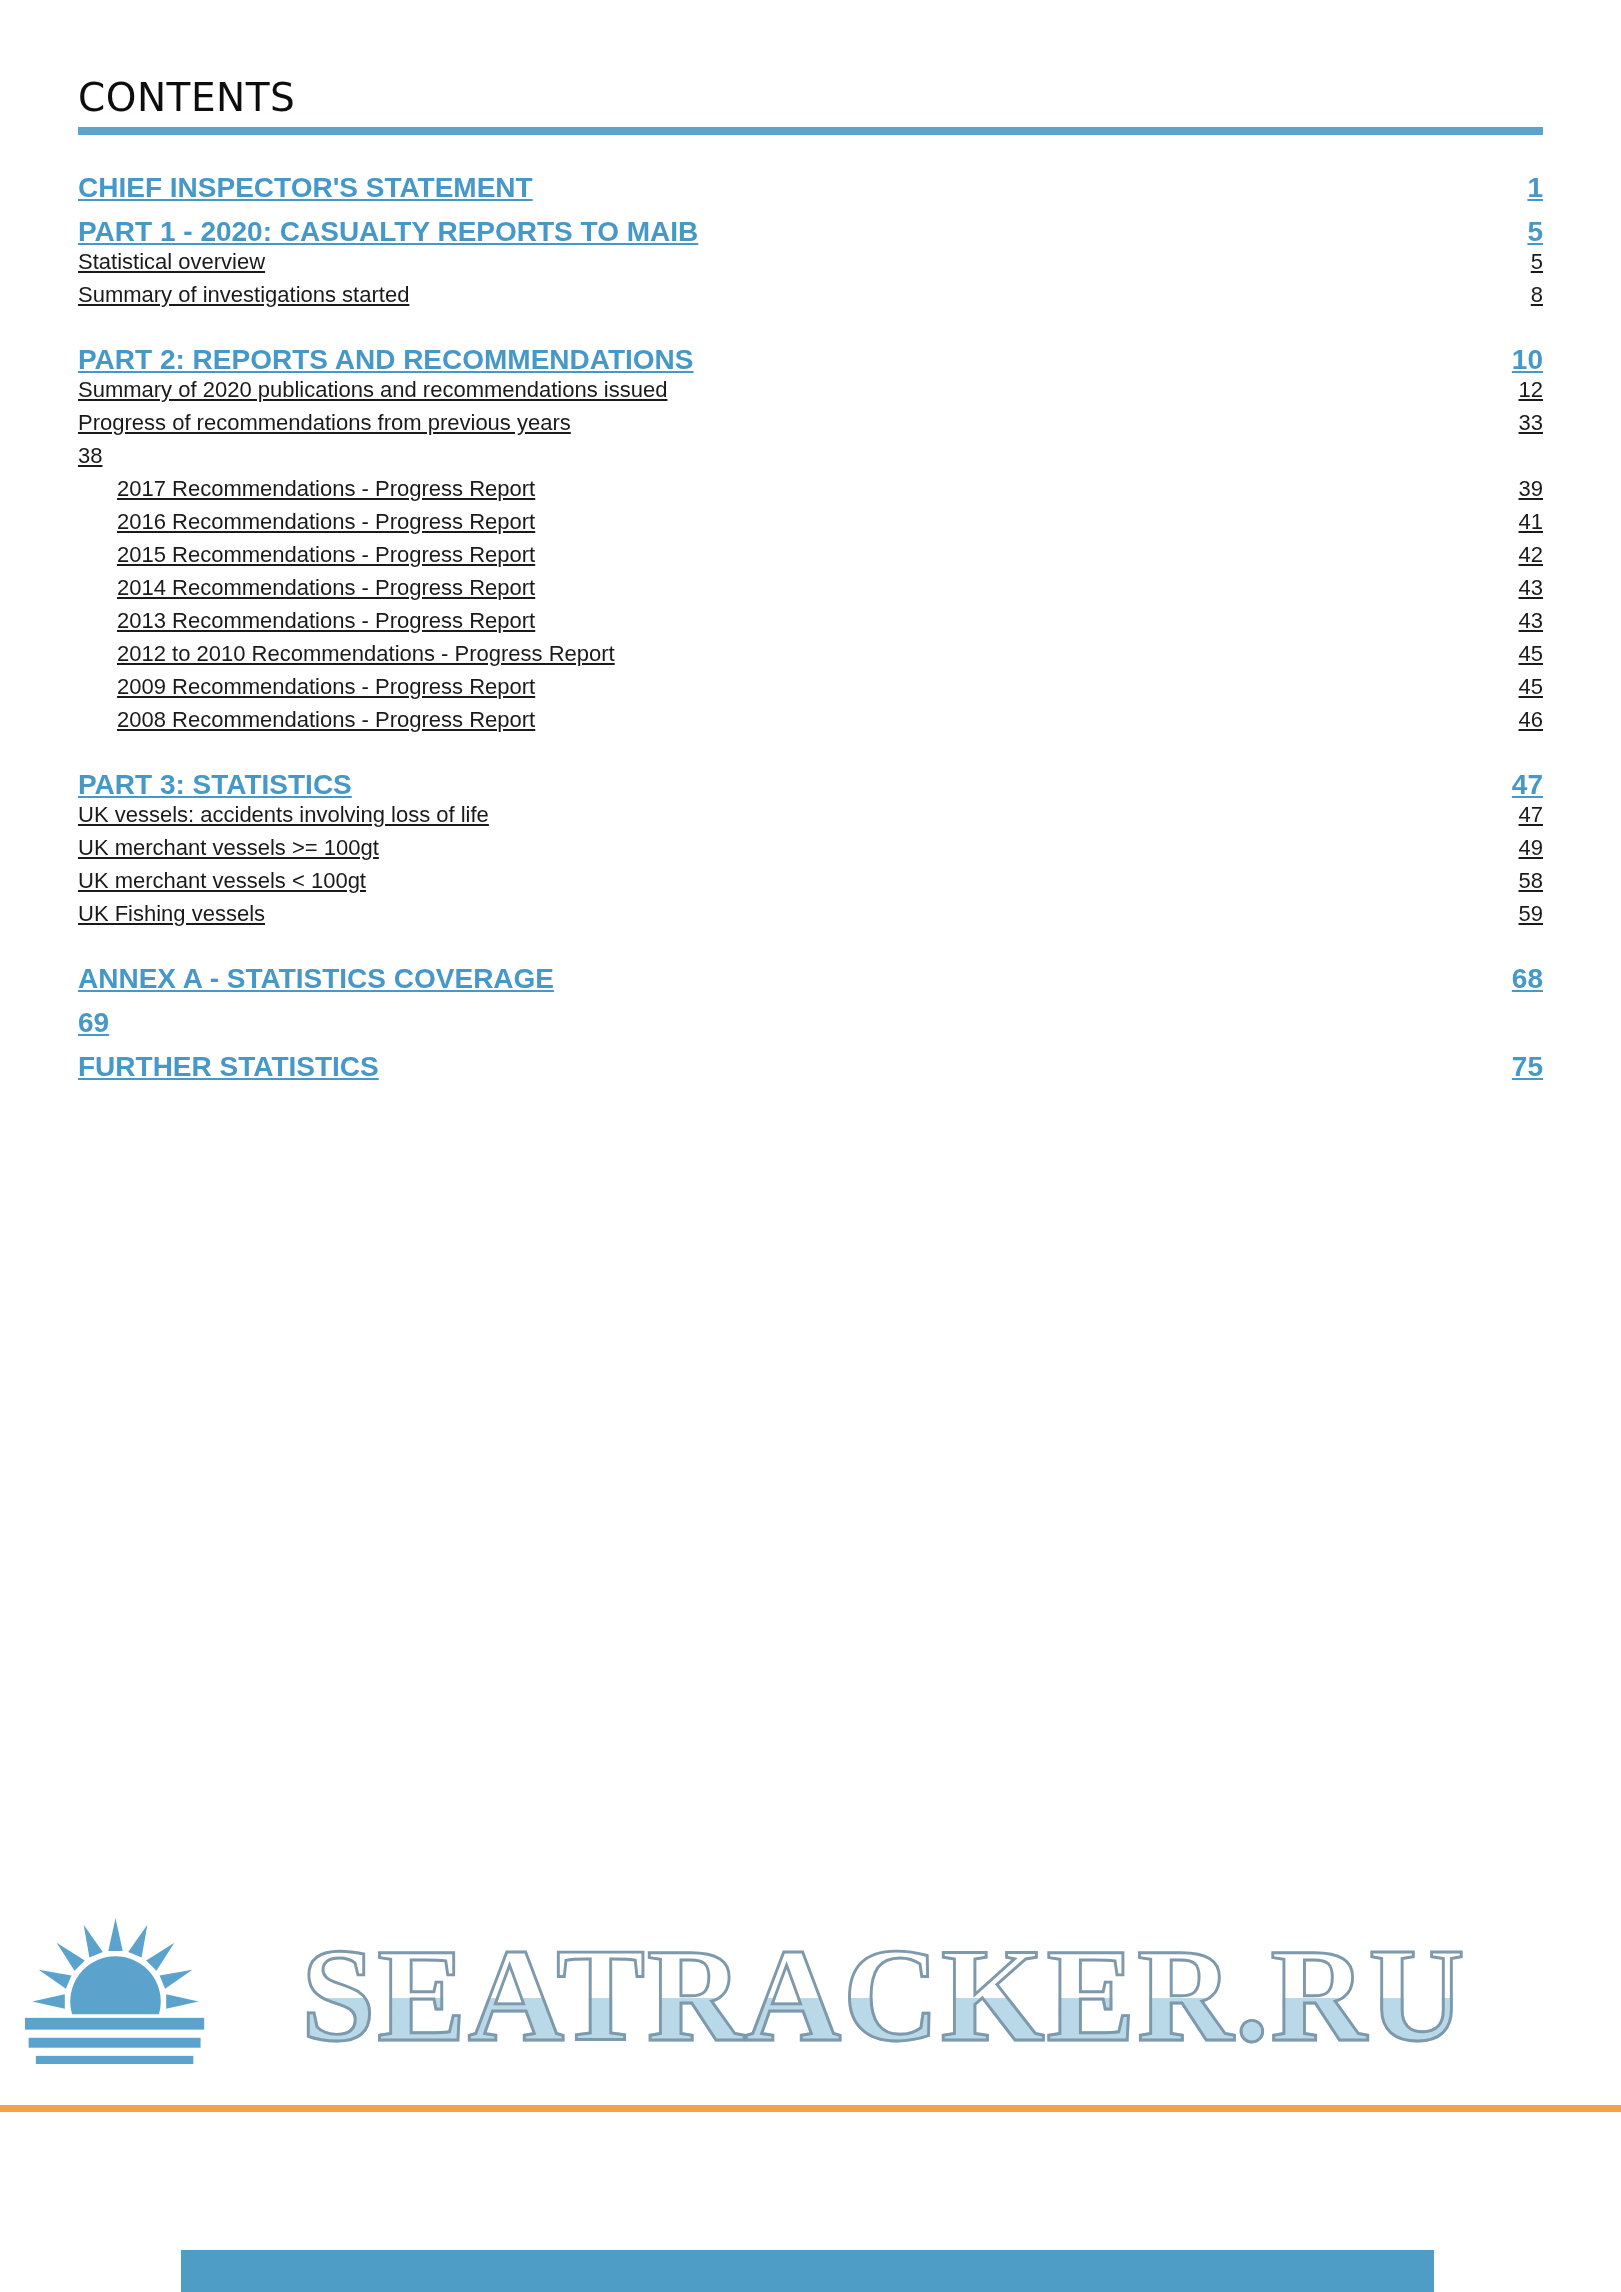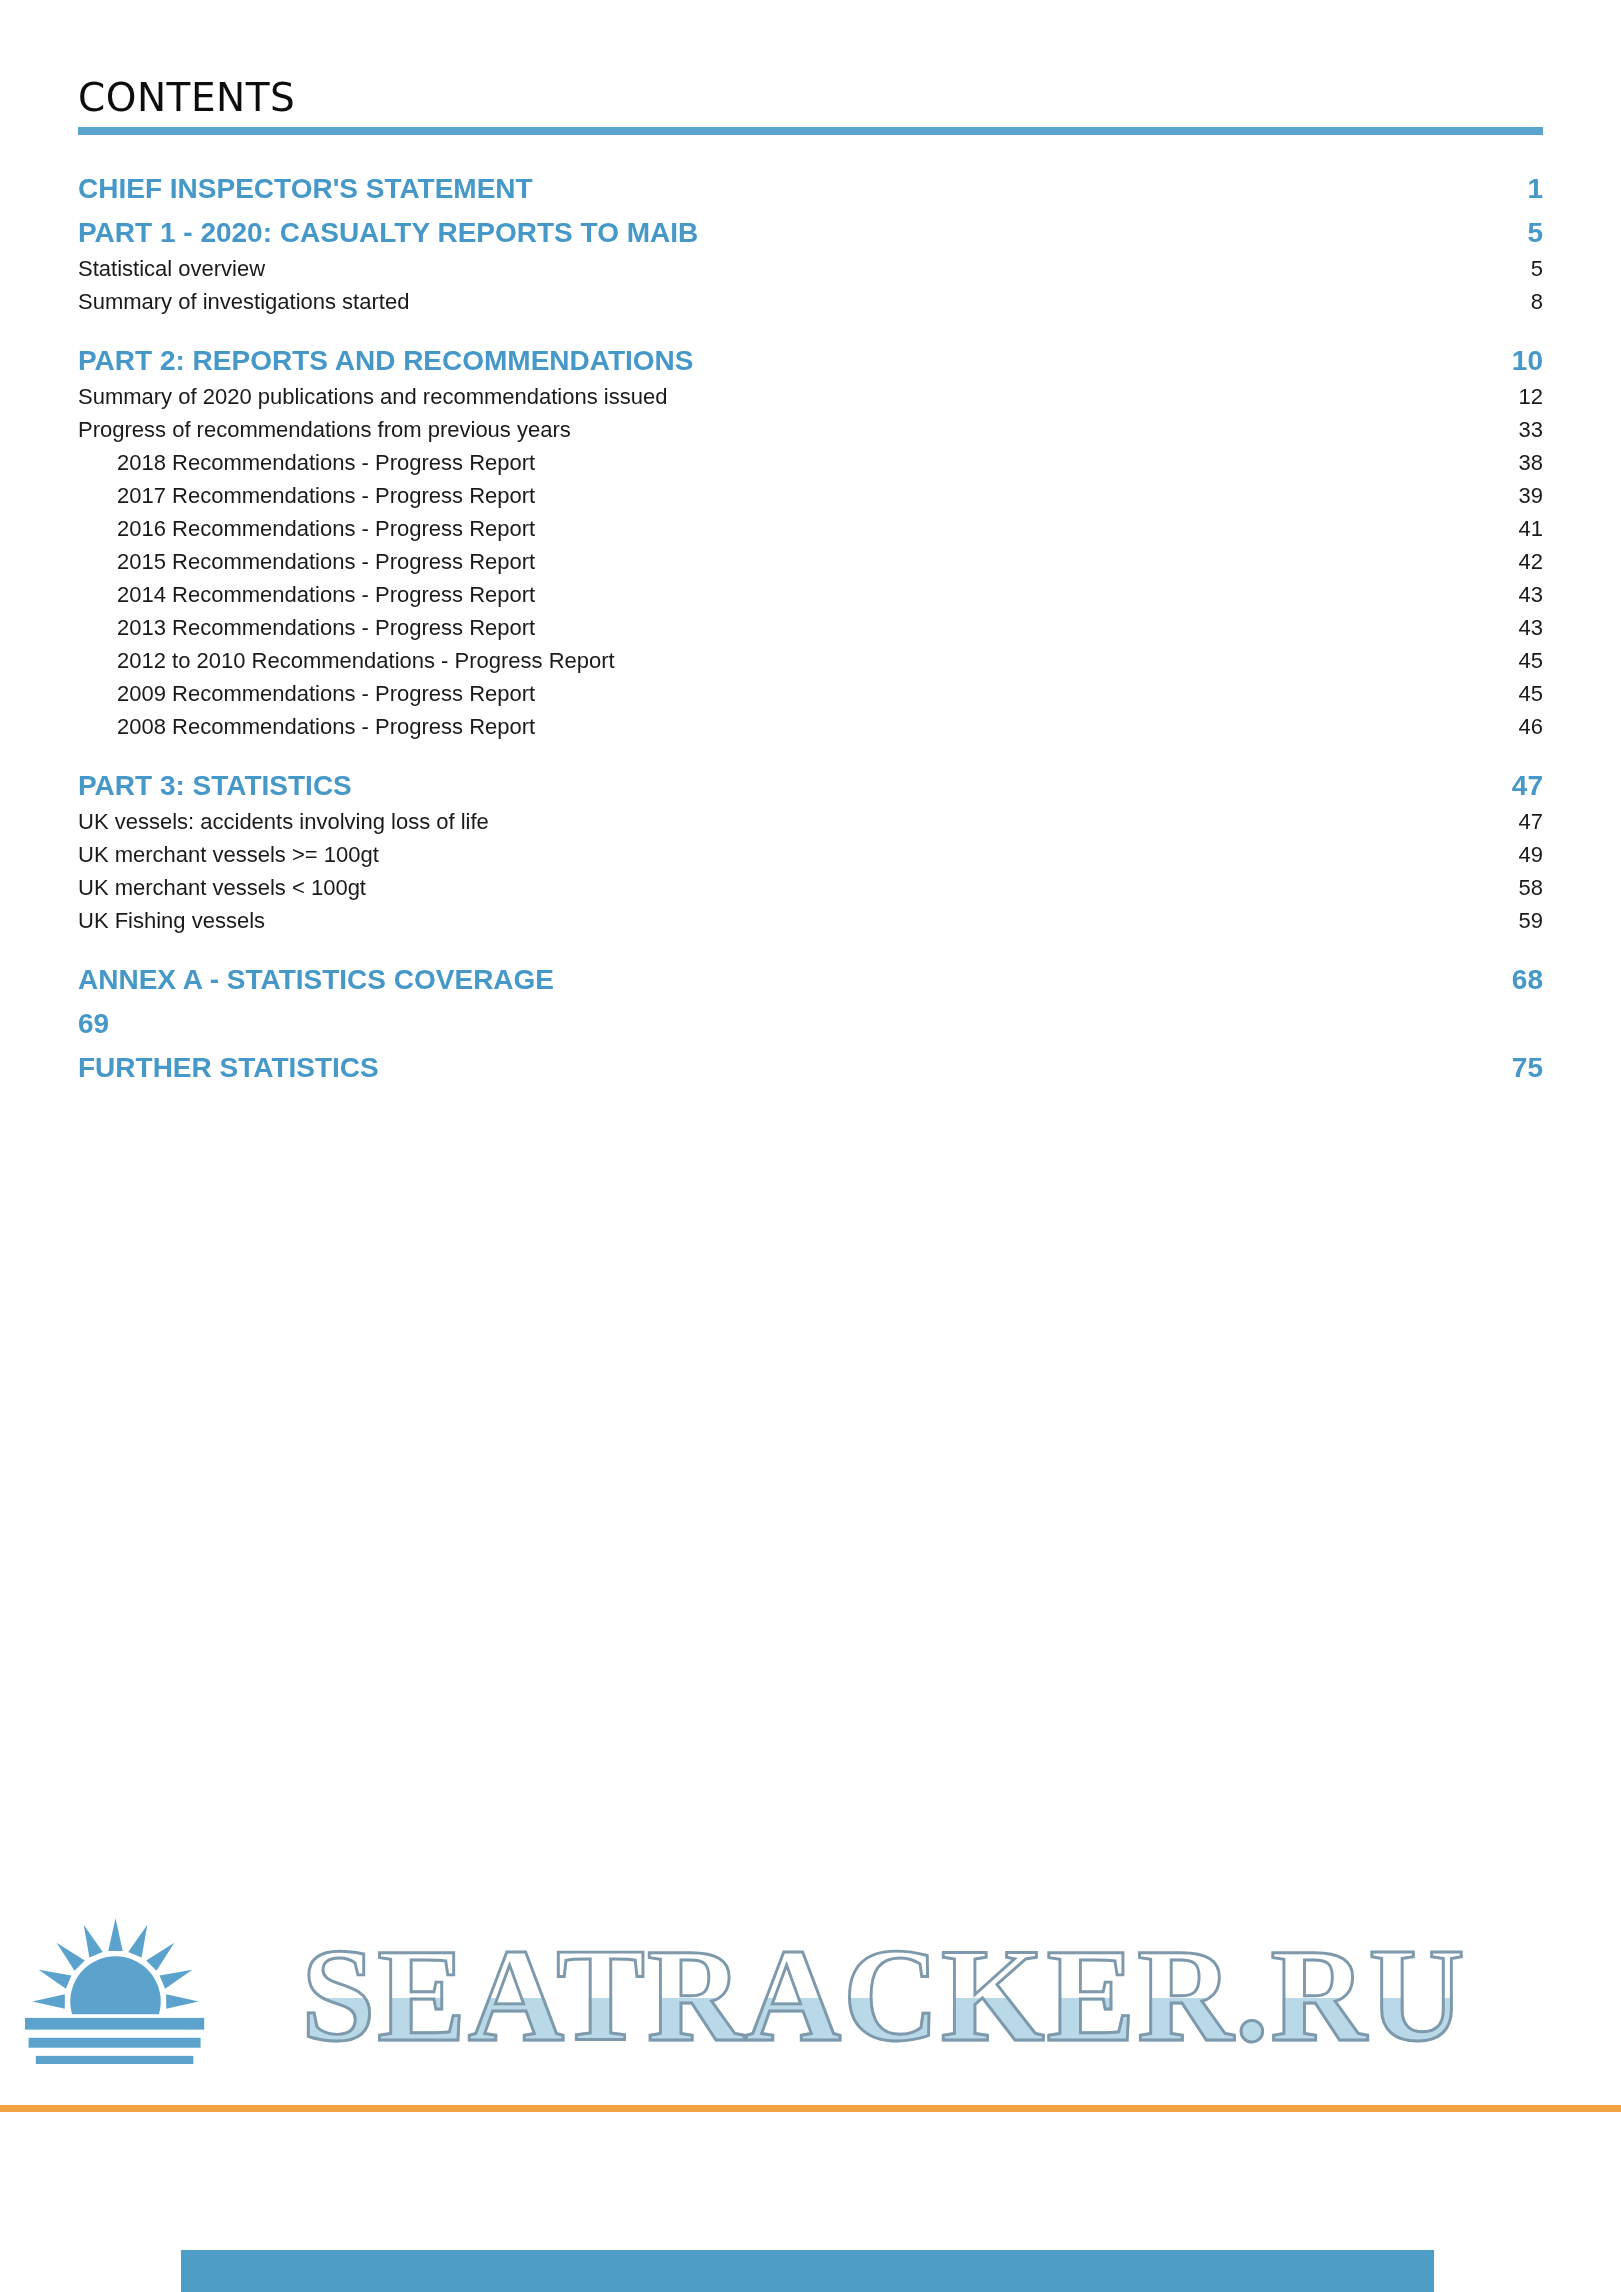--- a/index.html
+++ b/index.html
@@ -27,22 +27,23 @@
   }
   .rule {
     height: 7.8px;
     background: #5ba4cd;
     margin-top: 9.8px;
   }
   .toc { width: 100%; }
   .row {
     display: flex;
     justify-content: space-between;
-    align-items: flex-end;
+    align-items: flex-start;
     height: 33px;
+    text-decoration: underline;
   }
   .row.heading {
     color: #4598c7;
     font-weight: bold;
     font-size: 28px;
   }
   .row.item, .row.subitem {
     color: #1a1a1a;
     font-size: 22px;
     gap: 7px;
@@ -131,21 +132,20 @@
       </div>
       <div class="row item">
         <span class="lbl">Summary of 2020 publications and recommendations issued</span>
         <span class="pg">12</span>
       </div>
       <div class="row item">
         <span class="lbl">Progress of recommendations from previous years</span>
         <span class="pg">33</span>
       </div>
       <div class="row subitem">
-        <span class="lbl">2018 Recommendations - Progress Report</span>
         <span class="pg">38</span>
       </div>
       <div class="row subitem">
         <span class="lbl">2017 Recommendations - Progress Report</span>
         <span class="pg">39</span>
       </div>
       <div class="row subitem">
         <span class="lbl">2016 Recommendations - Progress Report</span>
         <span class="pg">41</span>
       </div>

